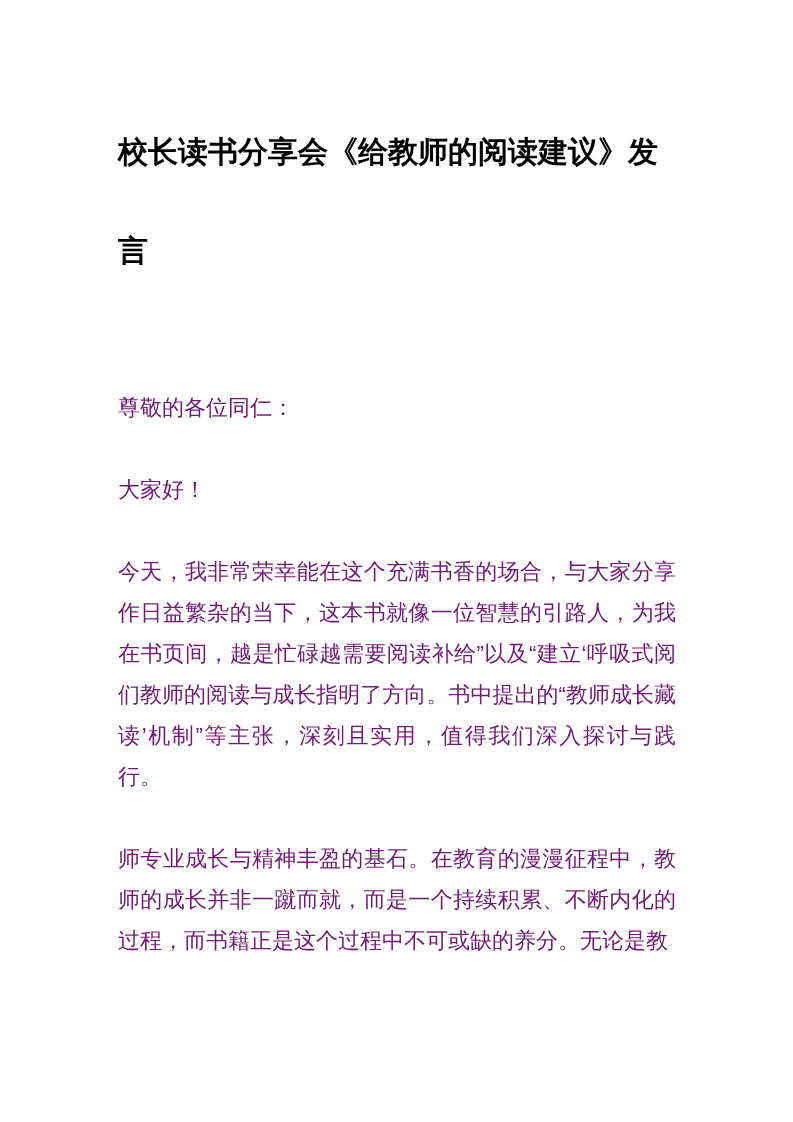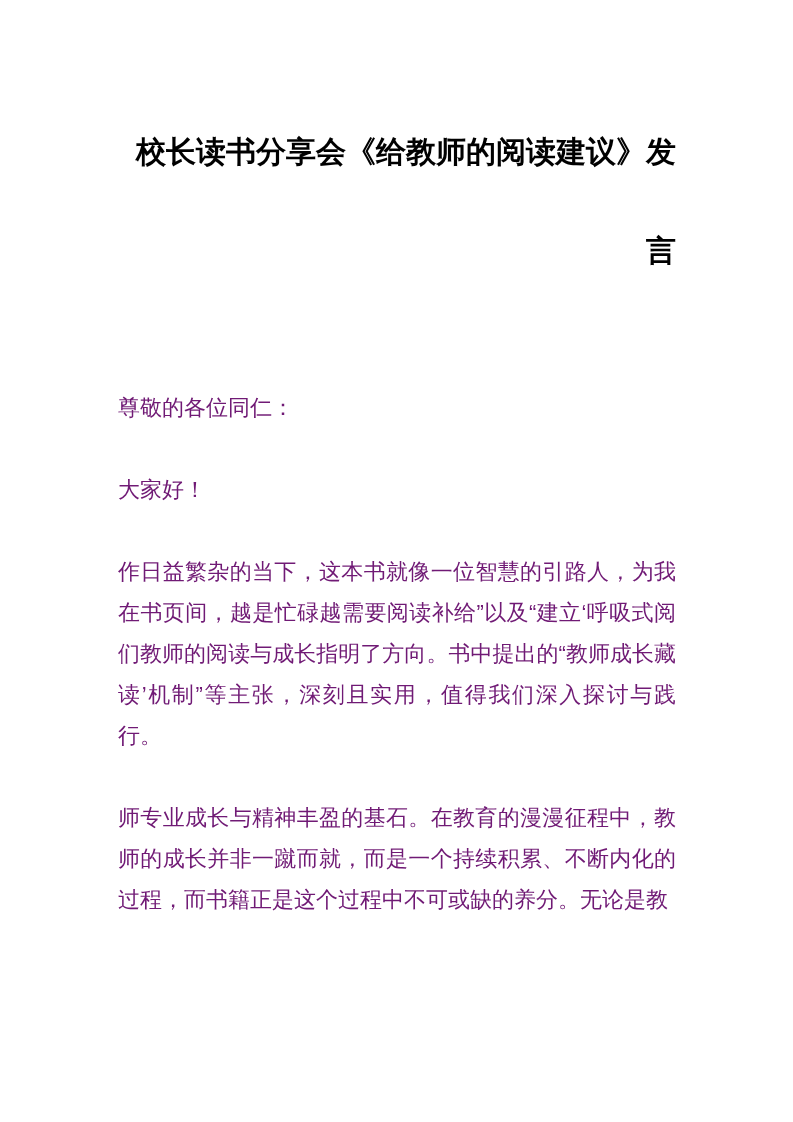--- a/index.html
+++ b/index.html
@@ -19,21 +19,21 @@
   .content {
     position: absolute;
     left: 118px;
     top: 102px;
     width: 558px;
   }
   .doc-title {
     font-size: 30px;
     font-weight: bold;
     line-height: 99px;
-    text-align: right;
+    text-align: left;
     color: #000000;
     margin: 0 0 87px 0;
   }
   .title-line {
     display: block;
   }
   .para {
     margin: 0 0 41px 0;
   }
   .para:last-child {
@@ -61,20 +61,21 @@
       <span class="title-line">言</span>
     </h1>
     <div id="paragraphs-root">
         <div class="para">
           <div class="bline last">尊敬的各位同仁：</div>
         </div>
         <div class="para">
           <div class="bline last">大家好！</div>
         </div>
         <div class="para">
+          <div class="bline">今天，我非常荣幸能在这个充满书香的场合，与大家分享</div>
           <div class="bline">作日益繁杂的当下，这本书就像一位智慧的引路人，为我</div>
           <div class="bline">在书页间，越是忙碌越需要阅读补给”以及“建立‘呼吸式阅</div>
           <div class="bline">们教师的阅读与成长指明了方向。书中提出的“教师成长藏</div>
           <div class="bline last">读’机制”等主张，深刻且实用，值得我们深入探讨与践行。</div>
         </div>
         <div class="para">
           <div class="bline">师专业成长与精神丰盈的基石。在教育的漫漫征程中，教</div>
           <div class="bline">师的成长并非一蹴而就，而是一个持续积累、不断内化的</div>
           <div class="bline last">过程，而书籍正是这个过程中不可或缺的养分。无论是教</div>
         </div>

